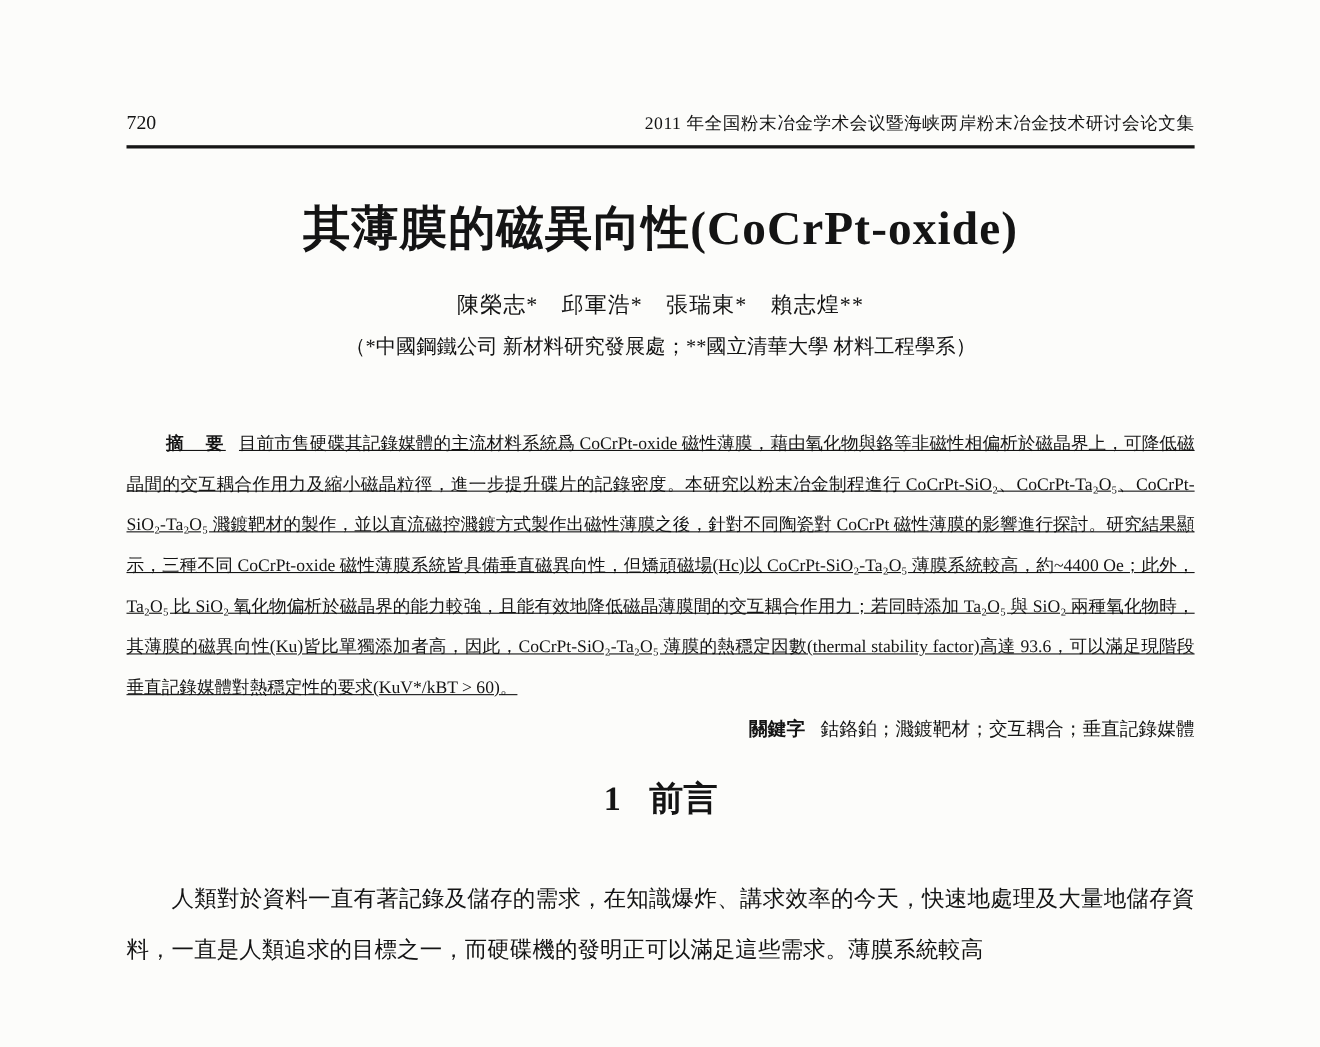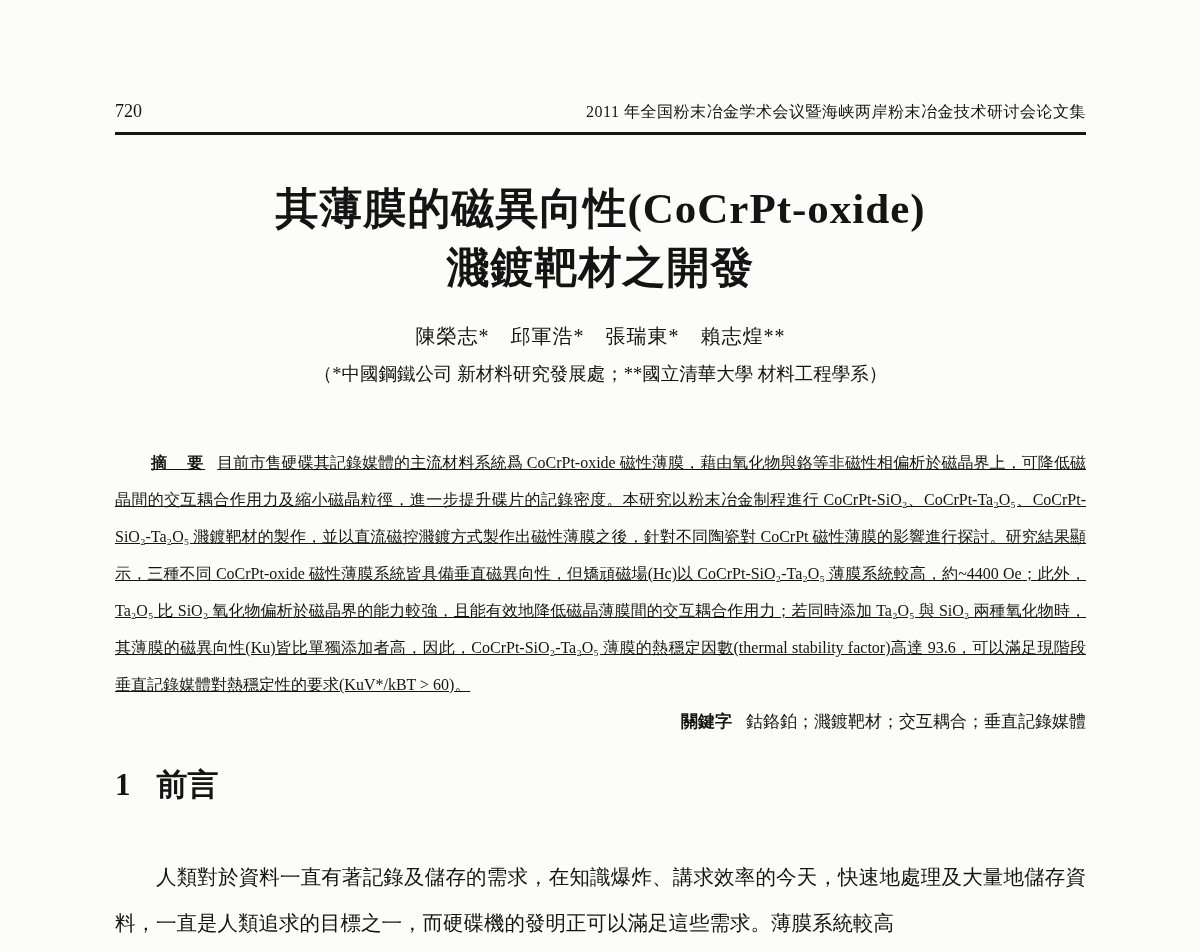--- a/index.html
+++ b/index.html
@@ -77,20 +77,21 @@
     line-height: 37px;
     text-indent: 36px;
     text-align: right;
   }
   .keywords .label { font-weight: bold; margin-right: 14px; }
   .section-heading {
     margin-top: 26px;
     font-size: 31px;
     font-weight: bold;
     line-height: 38px;
+    text-align: center;
   }
   .section-heading .num { margin-right: 26px; }
   .body-par {
     margin-top: 50px;
     font-size: 20.5px;
     line-height: 46px;
     text-align: justify;
     text-indent: 41px;
   }
 </style>
@@ -101,21 +102,20 @@
   <div class="content">
 
     <div class="header-row">
       <span class="page-number">720</span>
       <div class="header-title">2011 年全国粉末冶金学术会议暨海峡两岸粉末冶金技术研讨会论文集</div>
     </div>
     <div class="header-rule"></div>
 
     <div class="paper-title">
       <div>其薄膜的磁異向性(CoCrPt-oxide)</div>
-      <div>濺鍍靶材之開發</div>
     </div>
 
     <div class="authors">陳榮志*　邱軍浩*　張瑞東*　賴志煌**</div>
 
     <div class="affiliation">（*中國鋼鐵公司 新材料研究發展處；**國立清華大學 材料工程學系）</div>
 
     <p class="abstract"><span class="label">摘　要</span><span>目前市售硬碟其記錄媒體的主流材料系統爲 CoCrPt-oxide 磁性薄膜，藉由氧化物與鉻等非磁性相偏析於磁晶界上，可降低磁晶間的交互耦合作用力及縮小磁晶粒徑，進一步提升碟片的記錄密度。本研究以粉末冶金制程進行 CoCrPt-SiO₂、CoCrPt-Ta₂O₅、CoCrPt-SiO₂-Ta₂O₅ 濺鍍靶材的製作，並以直流磁控濺鍍方式製作出磁性薄膜之後，針對不同陶瓷對 CoCrPt 磁性薄膜的影響進行探討。研究結果顯示，三種不同 CoCrPt-oxide 磁性薄膜系統皆具備垂直磁異向性，但矯頑磁場(Hc)以 CoCrPt-SiO₂-Ta₂O₅ 薄膜系統較高，約~4400 Oe；此外，Ta₂O₅ 比 SiO₂ 氧化物偏析於磁晶界的能力較強，且能有效地降低磁晶薄膜間的交互耦合作用力；若同時添加 Ta₂O₅ 與 SiO₂ 兩種氧化物時，其薄膜的磁異向性(Ku)皆比單獨添加者高，因此，CoCrPt-SiO₂-Ta₂O₅ 薄膜的熱穩定因數(thermal stability factor)高達 93.6，可以滿足現階段垂直記錄媒體對熱穩定性的要求(KuV*/kBT &gt; 60)。</span></p>
 
     <p class="keywords"><span class="label">關鍵字</span><span>鈷鉻鉑；濺鍍靶材；交互耦合；垂直記錄媒體</span></p>
 

